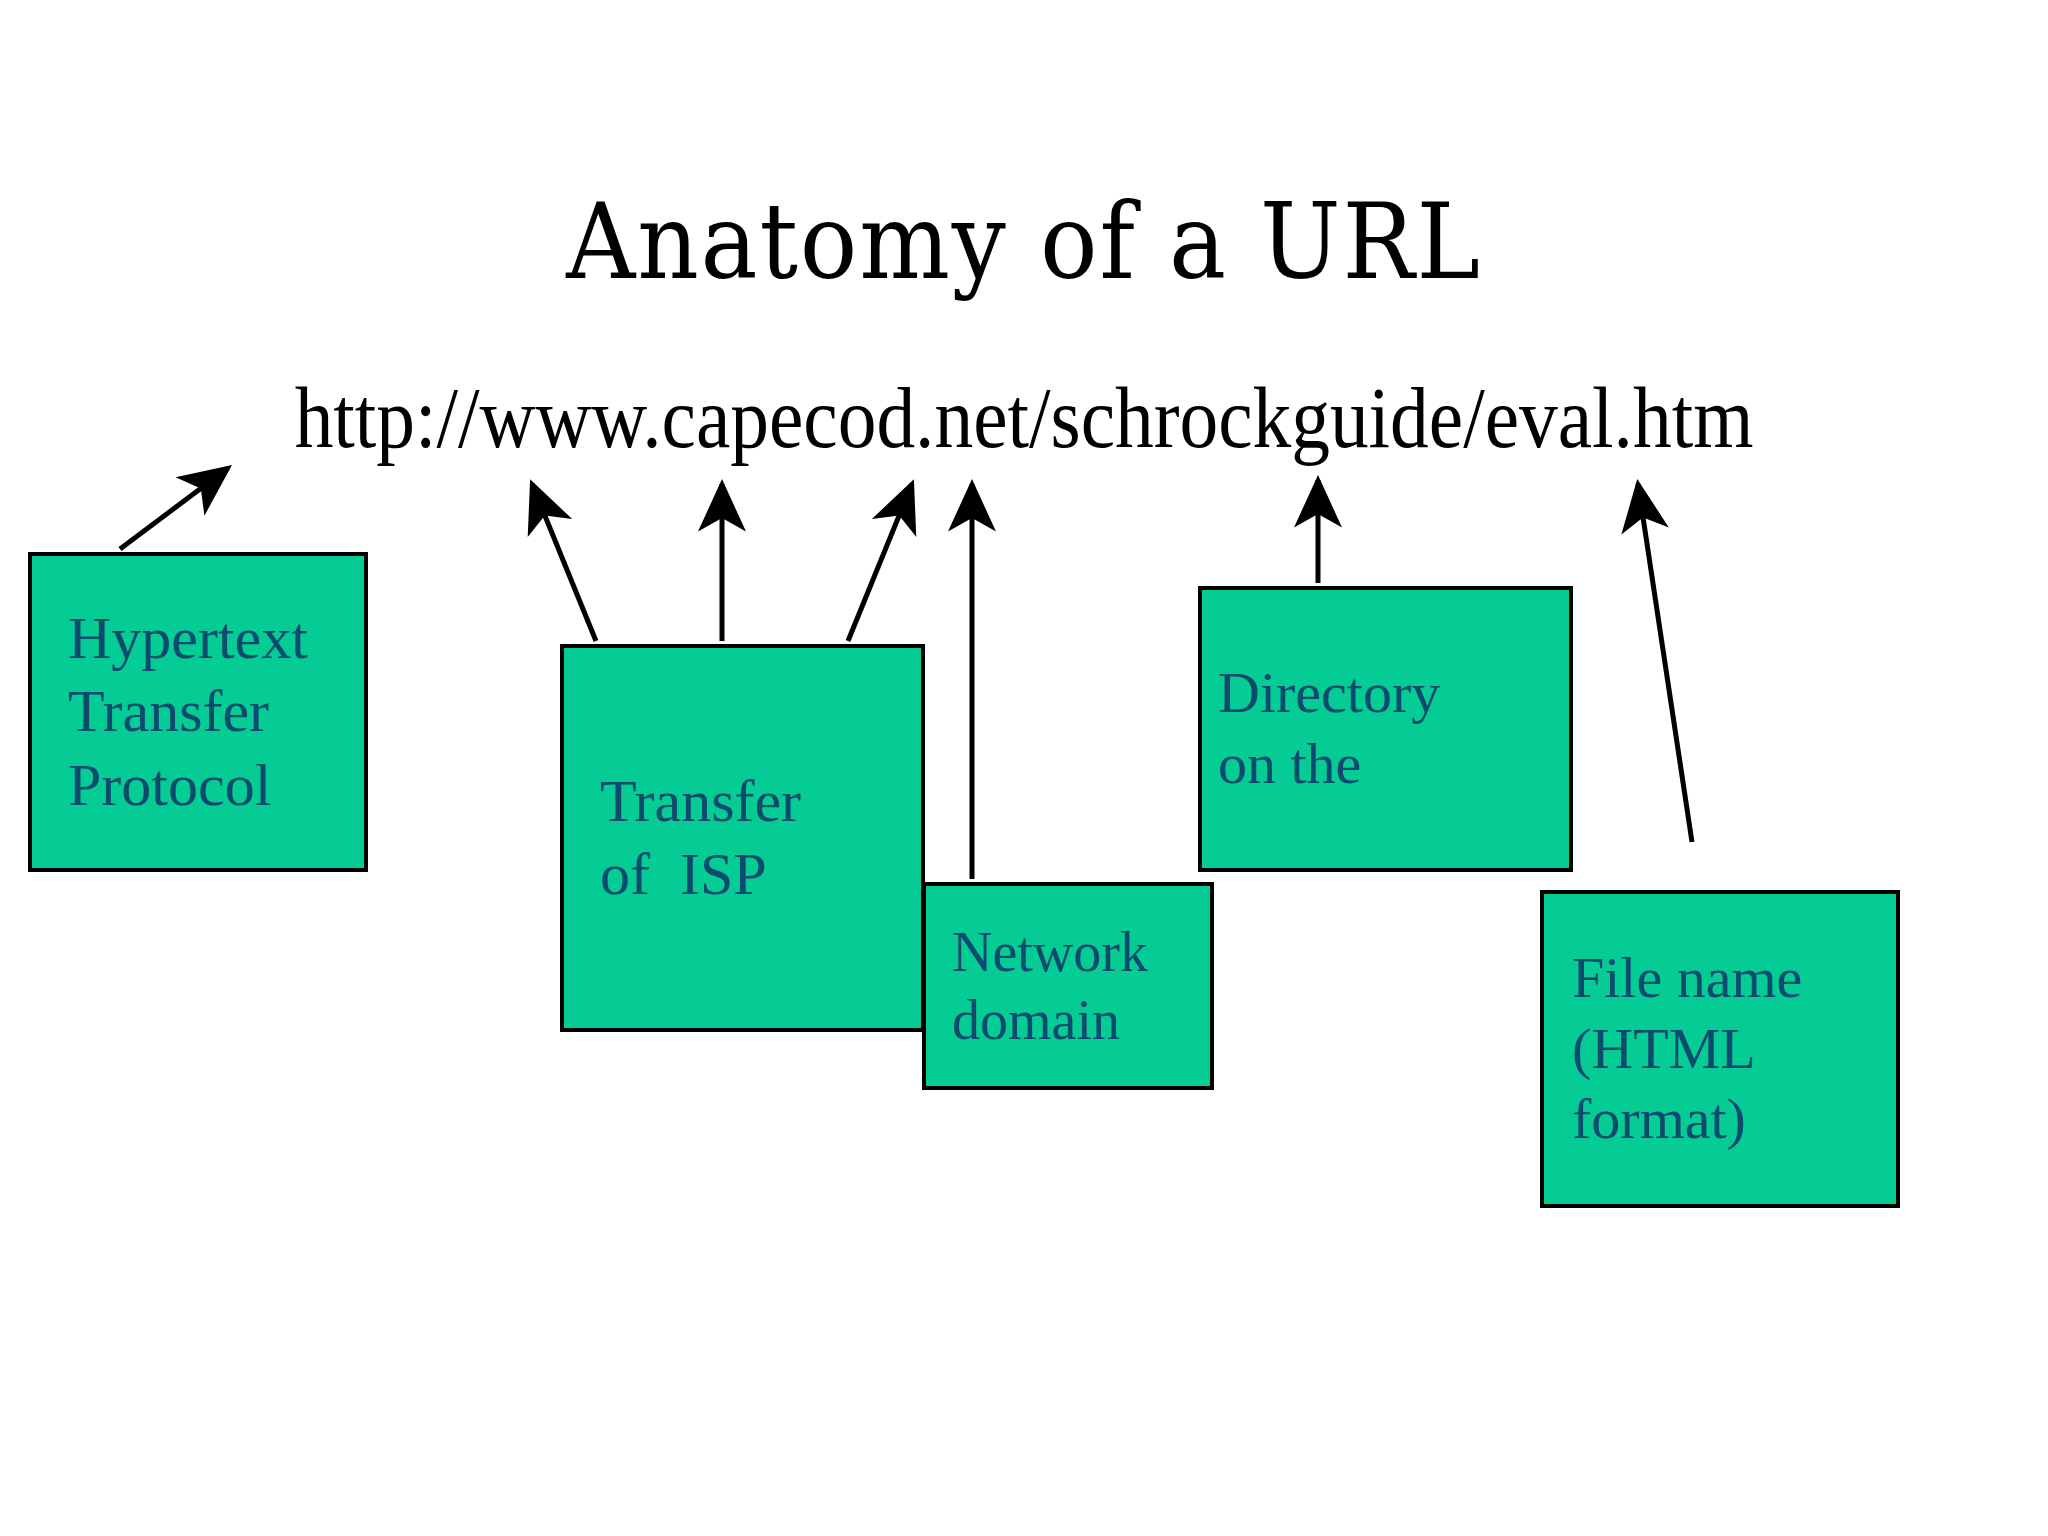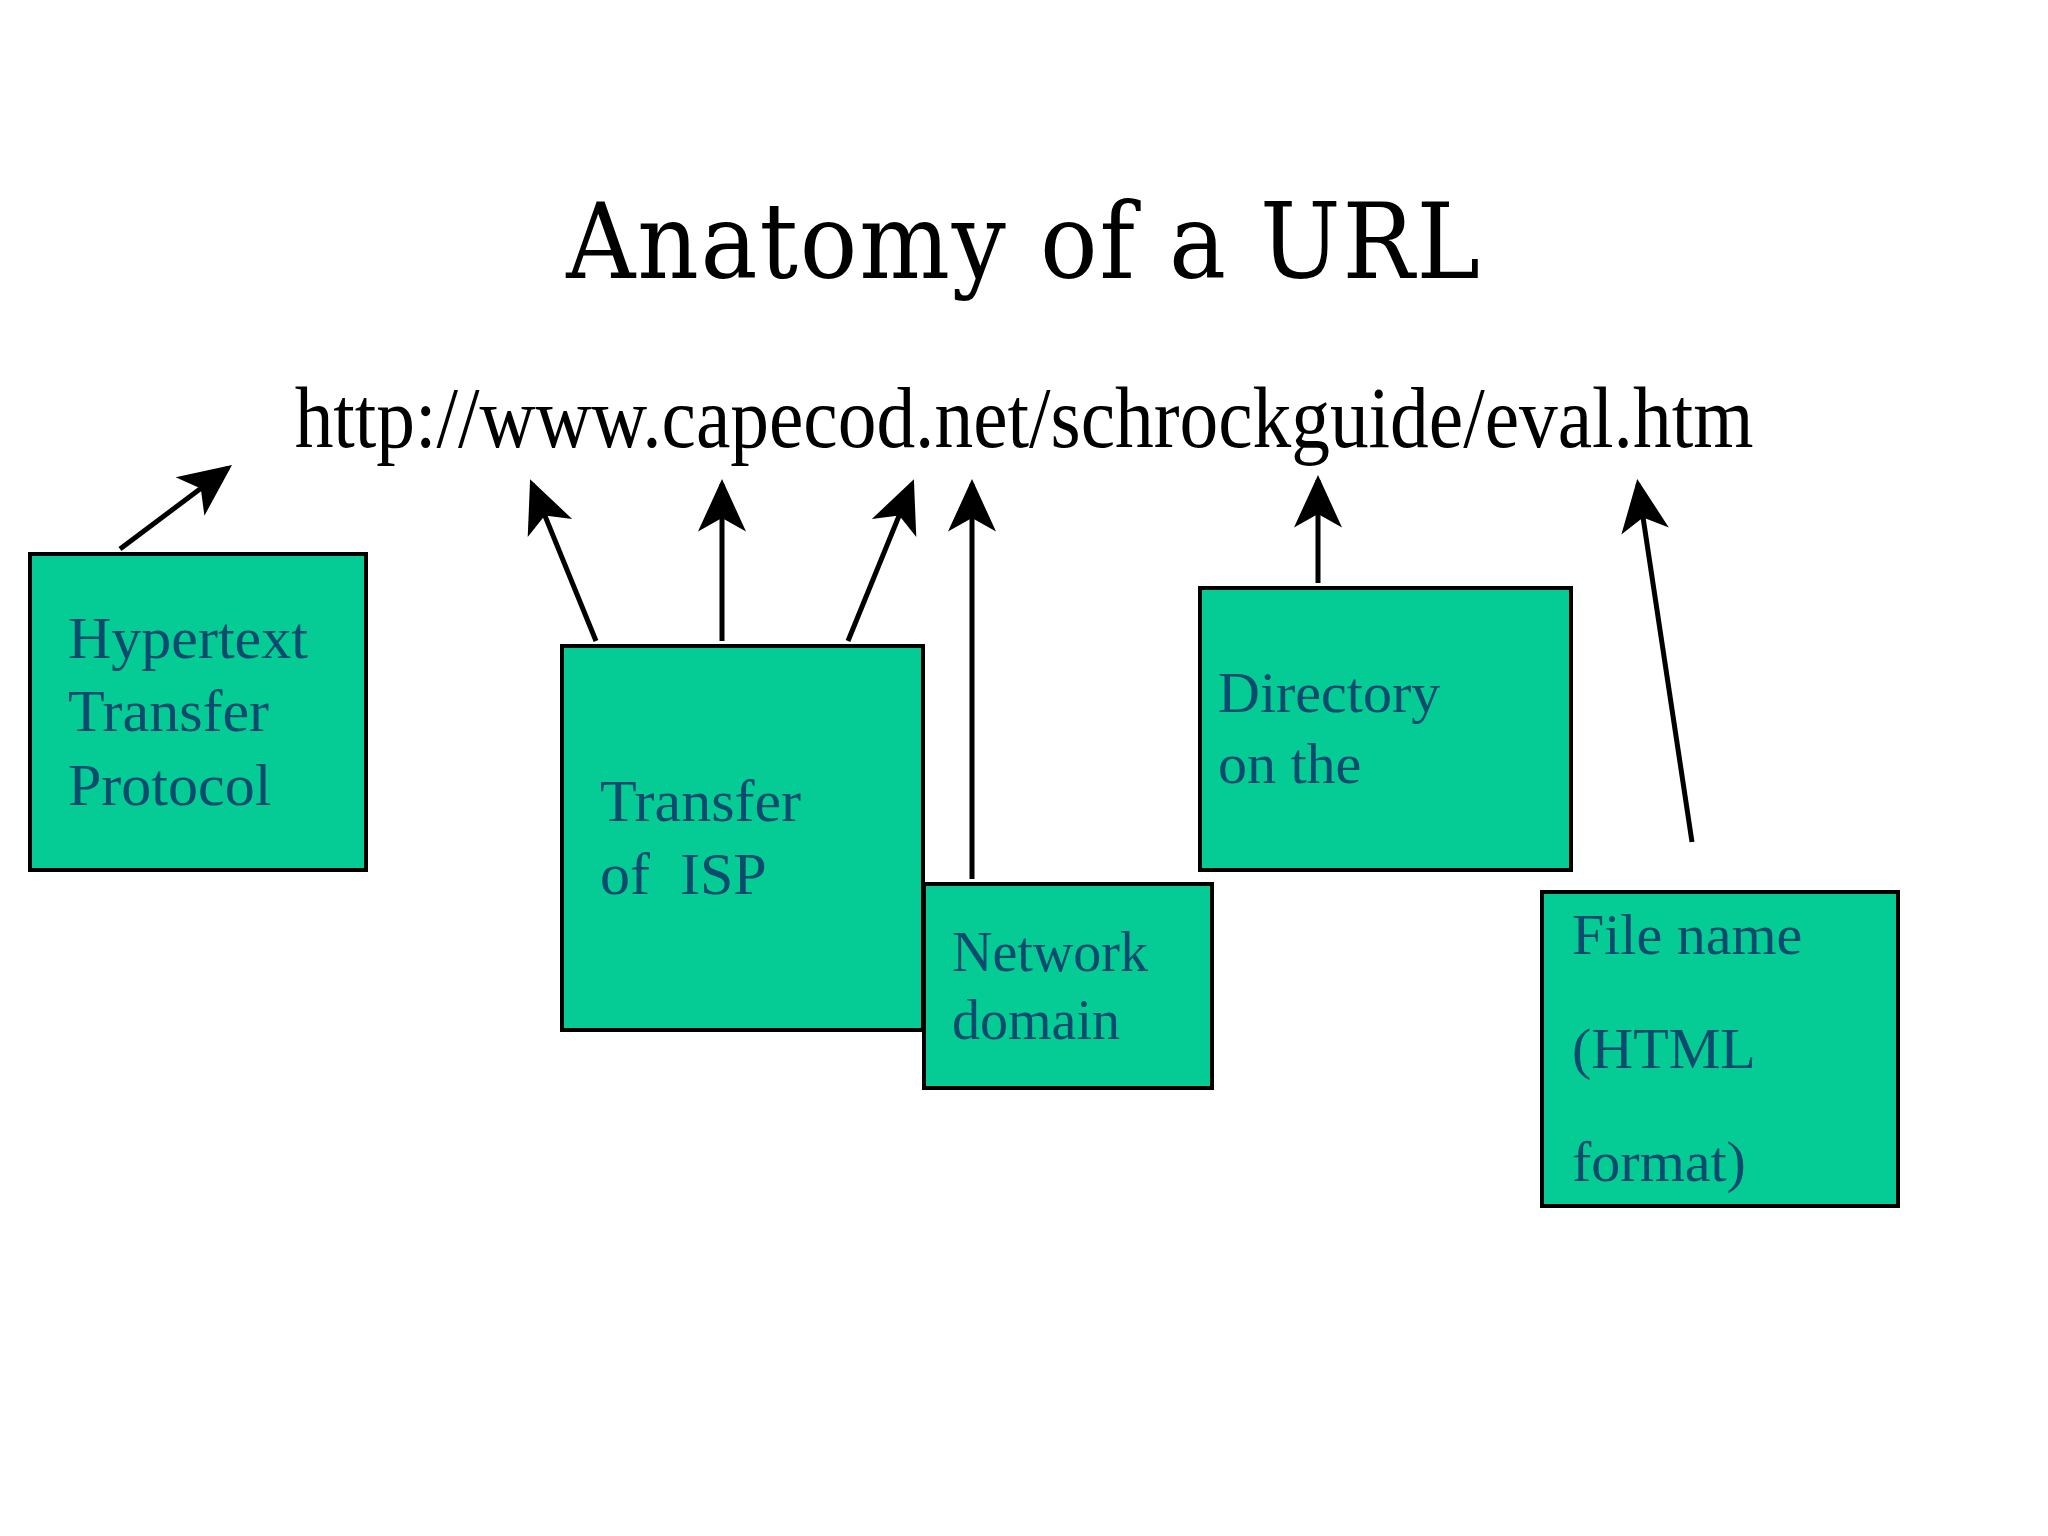--- a/index.html
+++ b/index.html
@@ -67,21 +67,21 @@
   }
   .box span { display: block; white-space: pre; }
 
   #box-http      { left: 28px;   top: 552px;  width: 340px; height: 320px; }
   #box-isp       { left: 560px;  top: 644px;  width: 365px; height: 388px; }
   #box-network   { left: 922px;  top: 882px;  width: 292px; height: 208px;
                    font-size: 56px; padding-left: 26px; }
   #box-directory { left: 1198px; top: 586px;  width: 375px; height: 286px;
                    font-size: 58px; padding-left: 16px; }
   #box-file      { left: 1540px; top: 890px;  width: 360px; height: 318px;
-                   font-size: 58px; padding-left: 28px; justify-content: space-between; }
+                   font-size: 58px; padding-left: 28px; }
 
   
   #arrows {
     position: absolute;
     left: 0; top: 0;
     width: 2048px;
     height: 1536px;
     pointer-events: none;
   }
 </style>

